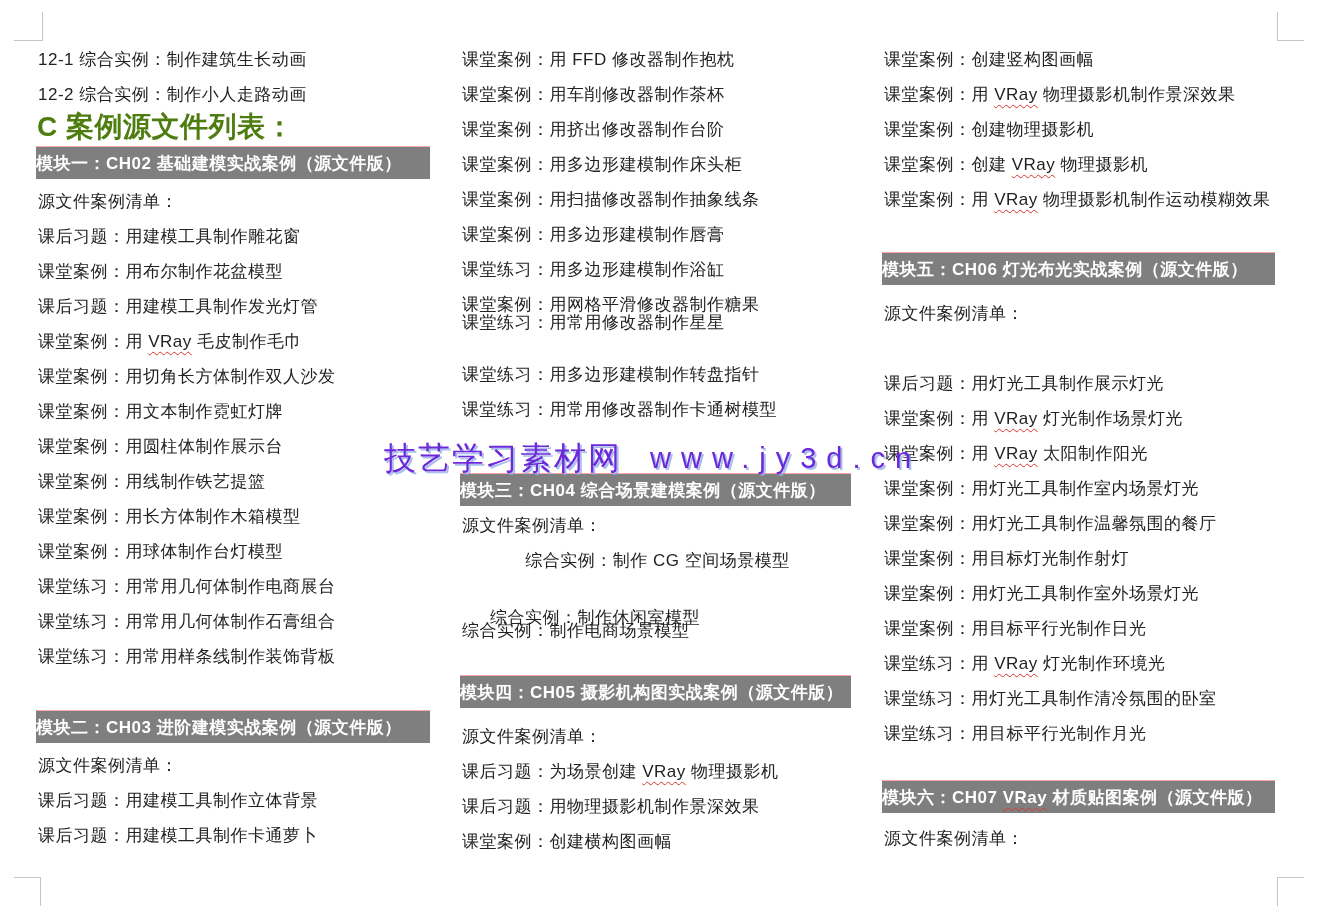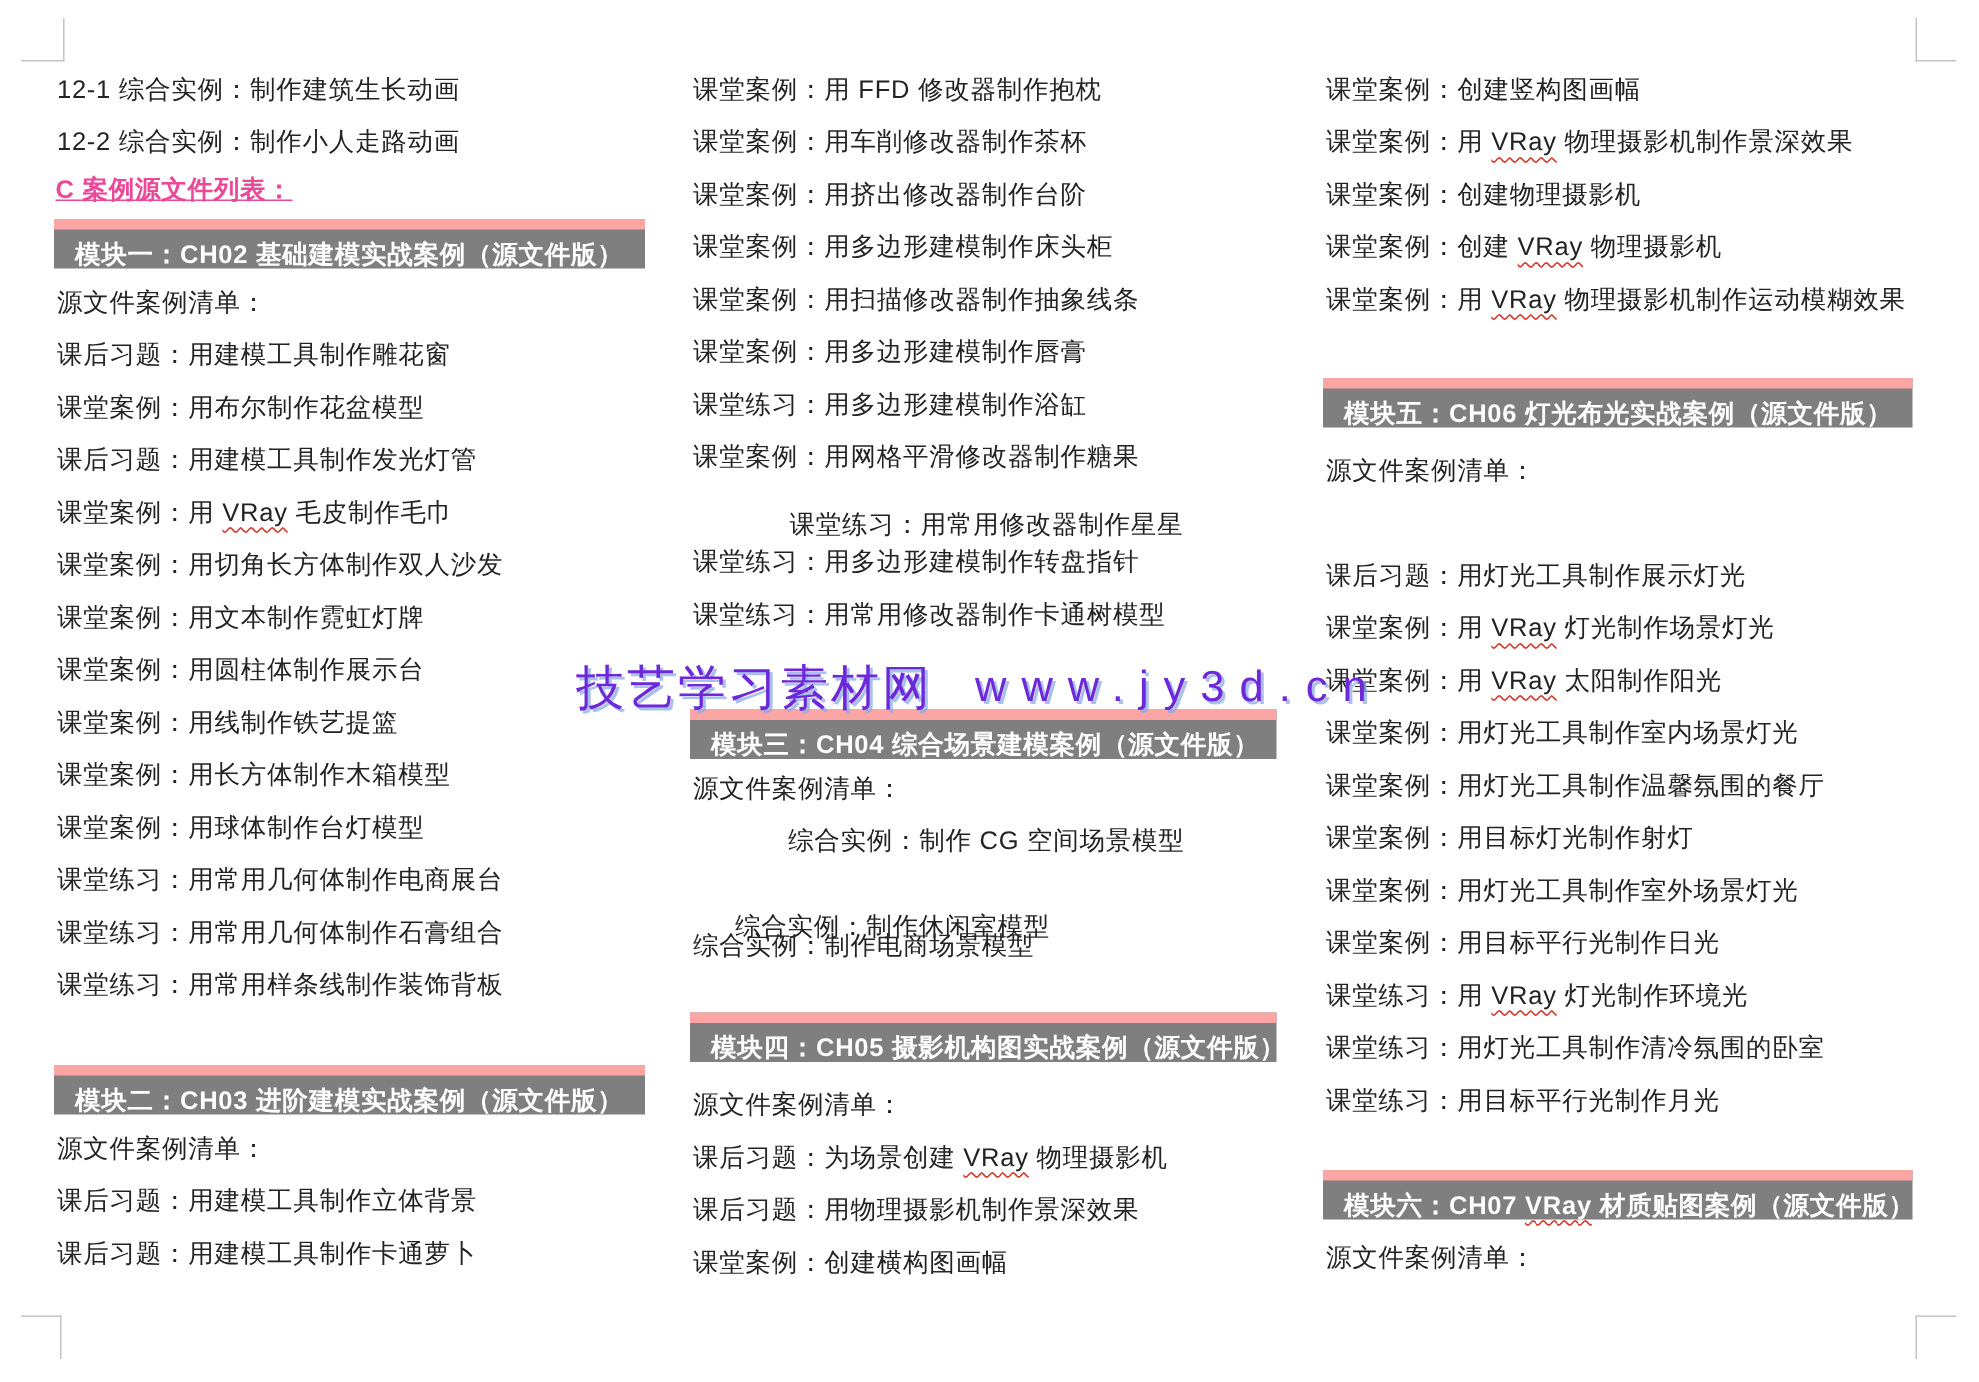--- a/index.html
+++ b/index.html
@@ -18,28 +18,27 @@
   .mark.br{left:1277px;top:877px;width:26px;height:28px;border-left:1px solid #c4c4c4;border-top:1px solid #c4c4c4;}
 
   .column{position:absolute;top:0;height:921px;}
 
   .block{position:absolute;left:0;width:100%;white-space:nowrap;}
   .block.item{
     font-size:17px;line-height:21px;color:#232323;padding-left:2px;
     letter-spacing:0.5px;
   }
   .block.heading{
-    font-size:17px;line-height:30px;font-weight:bold;color:#ec4899;padding-left:1px;
+    font-size:28px;line-height:30px;font-weight:bold;color:#4d7c0f;padding-left:1px;
     letter-spacing:0.5px;
-    text-decoration:underline;
   }
   .block.banner{
     background:#7f7f7f;color:#ffffff;font-weight:bold;
-    font-size:17px;height:33px;line-height:33px;padding-left:14px;
-    box-sizing:border-box;letter-spacing:0.5px;border-top:7px solid #fca5a5;
+    font-size:17px;height:33px;line-height:33px;padding-left:0;
+    box-sizing:border-box;letter-spacing:0.5px;border-top:1px solid #fca5a5;
   }
 
   .sq{
     text-decoration-line:underline;
     text-decoration-style:wavy;
     text-decoration-color:#d8372b;
     text-decoration-thickness:1px;
     text-underline-offset:4px;
     text-decoration-skip-ink:none;
   }
@@ -89,21 +88,21 @@
       </div>
       <div class="column" style="left: 460px; width: 391px;">
         <div class="block item" style="top: 49px;">课堂案例：用 FFD 修改器制作抱枕</div>
         <div class="block item" style="top: 84px;">课堂案例：用车削修改器制作茶杯</div>
         <div class="block item" style="top: 119px;">课堂案例：用挤出修改器制作台阶</div>
         <div class="block item" style="top: 154px;">课堂案例：用多边形建模制作床头柜</div>
         <div class="block item" style="top: 189px;">课堂案例：用扫描修改器制作抽象线条</div>
         <div class="block item" style="top: 224px;">课堂案例：用多边形建模制作唇膏</div>
         <div class="block item" style="top: 259px;">课堂练习：用多边形建模制作浴缸</div>
         <div class="block item" style="top: 294px;">课堂案例：用网格平滑修改器制作糖果</div>
-        <div class="block item" style="top: 339px; text-align: center;">课堂练习：用常用修改器制作星星</div>
+        <div class="block item" style="top: 312px;">课堂练习：用常用修改器制作星星</div>
         <div class="block item" style="top: 364px;">课堂练习：用多边形建模制作转盘指针</div>
         <div class="block item" style="top: 399px;">课堂练习：用常用修改器制作卡通树模型</div>
         <div class="block banner" style="top: 473px;">模块三：CH04 综合场景建模案例（源文件版）</div>
         <div class="block item" style="top: 515px;">源文件案例清单：</div>
         <div class="block item" style="top: 550px; text-align: center;">综合实例：制作 CG 空间场景模型</div>
         <div class="block item" style="top: 607px; margin-left: 28px;">综合实例：制作休闲室模型</div>
         <div class="block item" style="top: 620px;">综合实例：制作电商场景模型</div>
         <div class="block banner" style="top: 675px;">模块四：CH05 摄影机构图实战案例（源文件版）</div>
         <div class="block item" style="top: 726px;">源文件案例清单：</div>
         <div class="block item" style="top: 761px;">课后习题：为场景创建 <span class="sq">VRay</span> 物理摄影机</div>

